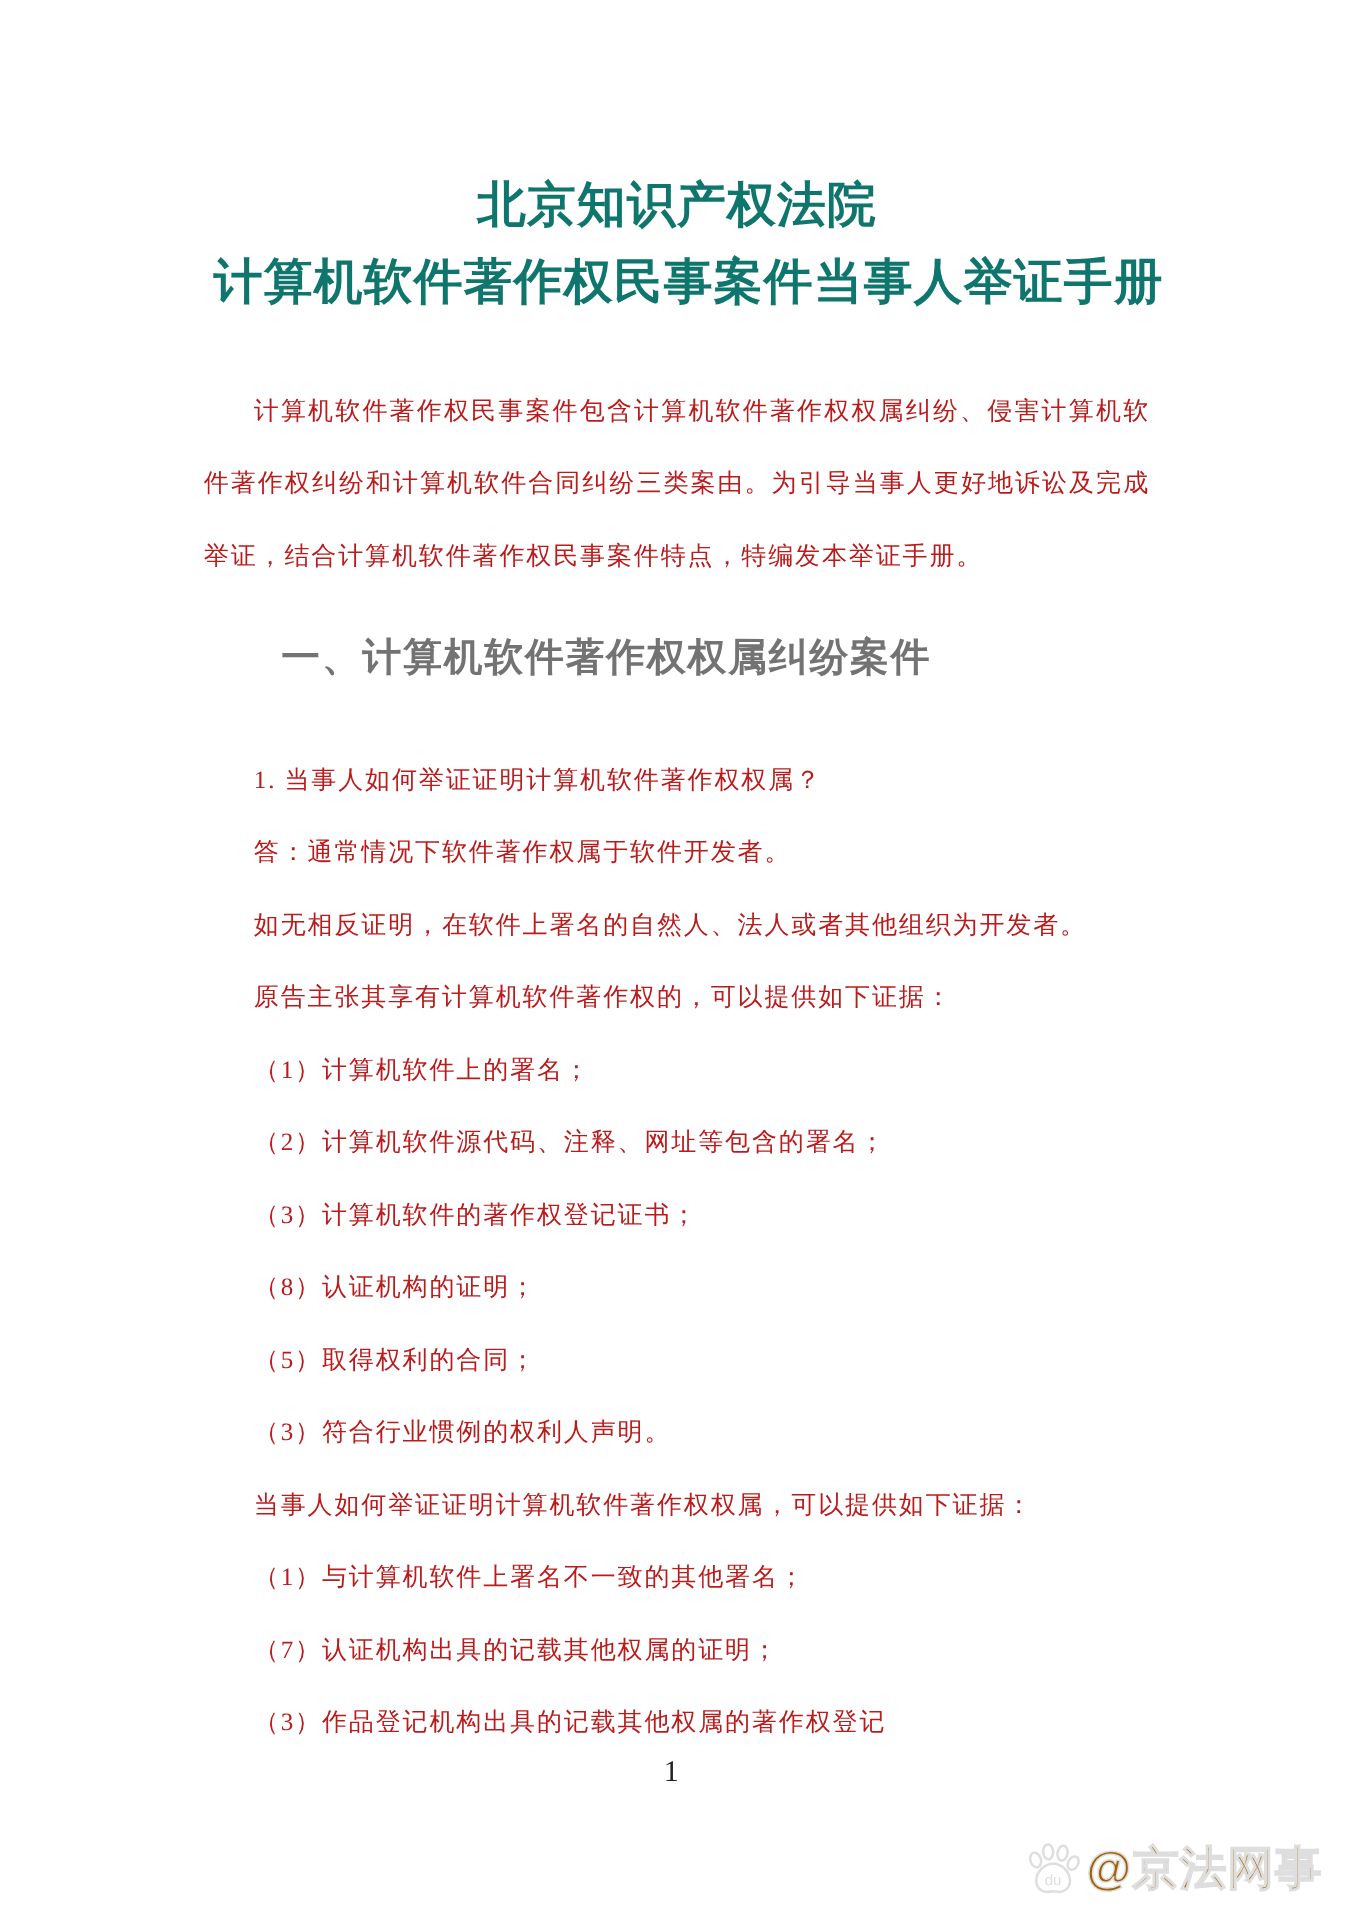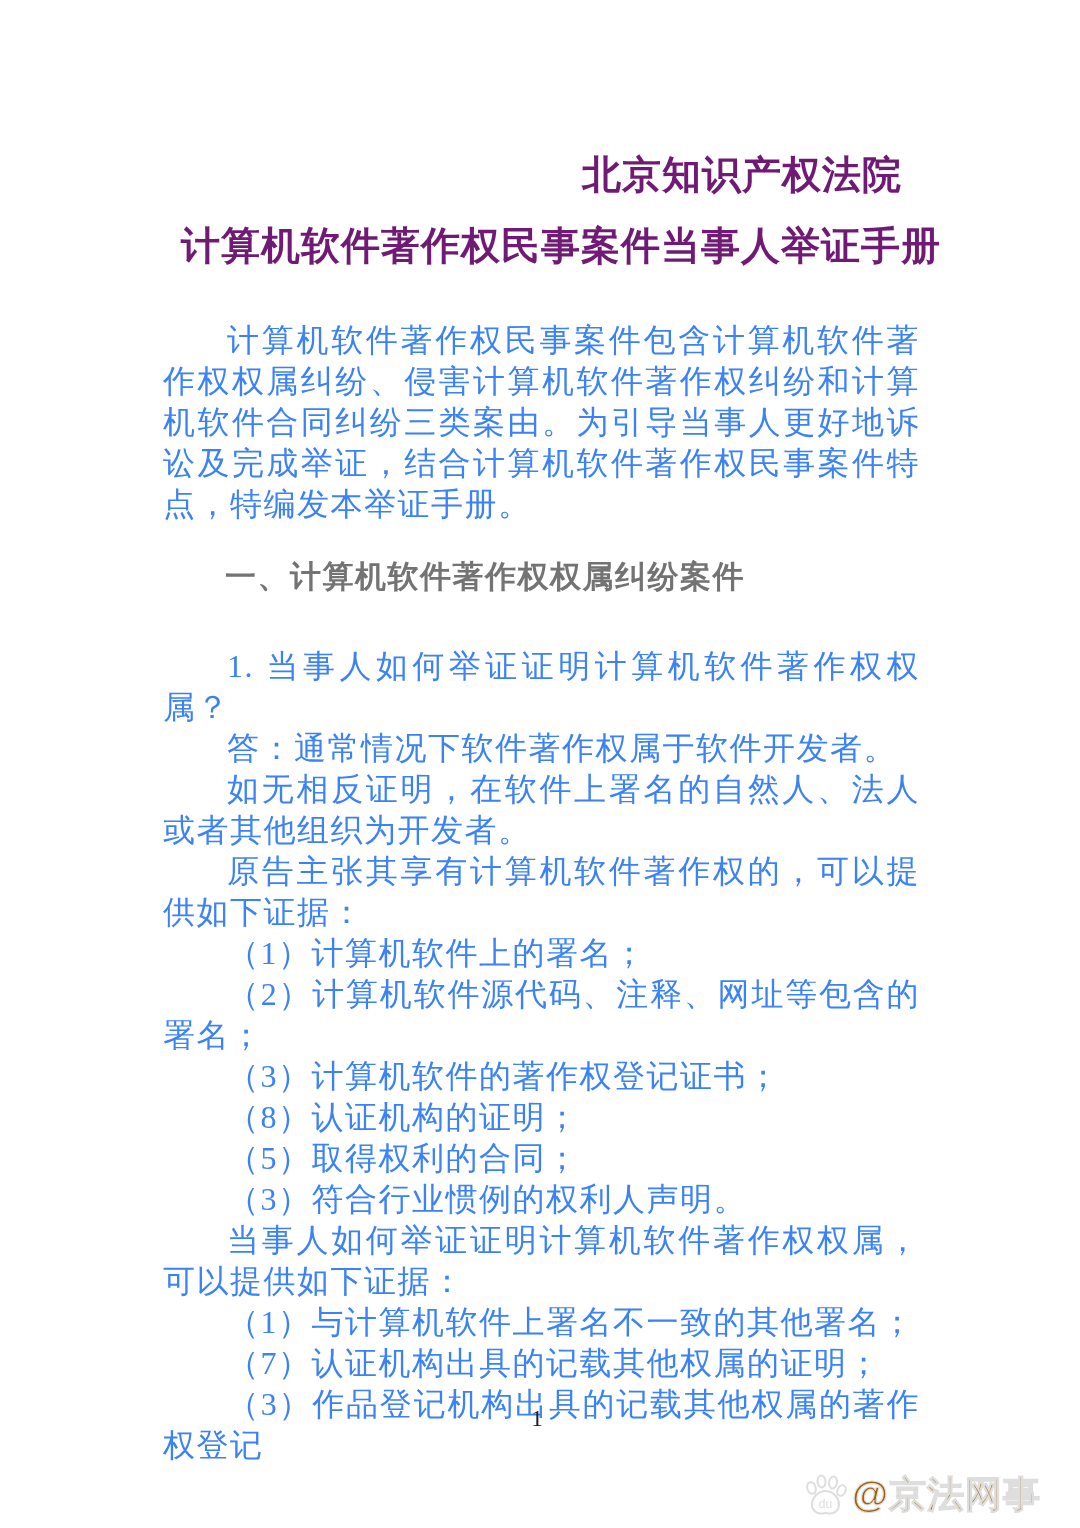--- a/index.html
+++ b/index.html
@@ -16,40 +16,40 @@
     font-family: "Liberation Serif", serif;
     color: #1a1a1a;
   }
   .doc {
     position: absolute;
     left: 163px;
     width: 757px;
     top: 130px;
   }
   .title {
-    text-align: right;
+    text-align: center;
     font-weight: 700;
     font-size: 39px;
     line-height: 53px;
     letter-spacing: 1px;
-    color: #701a75;
-    margin: 18px;
+    color: #0f766e;
+    margin: 8px;
     white-space: nowrap;
   }
   .intro-block {
     margin-top: 48px;
   }
   .body-text p {
     margin: 0;
-    font-size: 32px;
-    line-height: 41px;
+    font-size: 20px;
+    line-height: 58px;
     text-indent: 2em;
     text-align: justify;
     letter-spacing: 1.5px;
-    color: #3b82f6;
+    color: #b91c1c;
   }
   .section-heading {
     font-family: "Liberation Sans", sans-serif;
     font-weight: 700;
     font-size: 31px;
     line-height: 47.5px;
     letter-spacing: 1.5px;
     text-indent: 2em;
     color: #737373;
     margin: 28px 0 45px 0;
@@ -60,21 +60,21 @@
     left: 0;
     width: 1074px;
     text-align: center;
     font-family: "Liberation Serif", serif;
     font-size: 24px;
     color: #222222;
   }
   .watermark {
     position: absolute;
     top: 1470px;
-    right: 39px;
+    right: 22px;
     display: flex;
     align-items: center;
     gap: 4px;
   }
   .watermark-text {
     font-family: "Liberation Sans", sans-serif;
     font-weight: 700;
     font-size: 37px;
     letter-spacing: 1px;
     color: #a16207;

